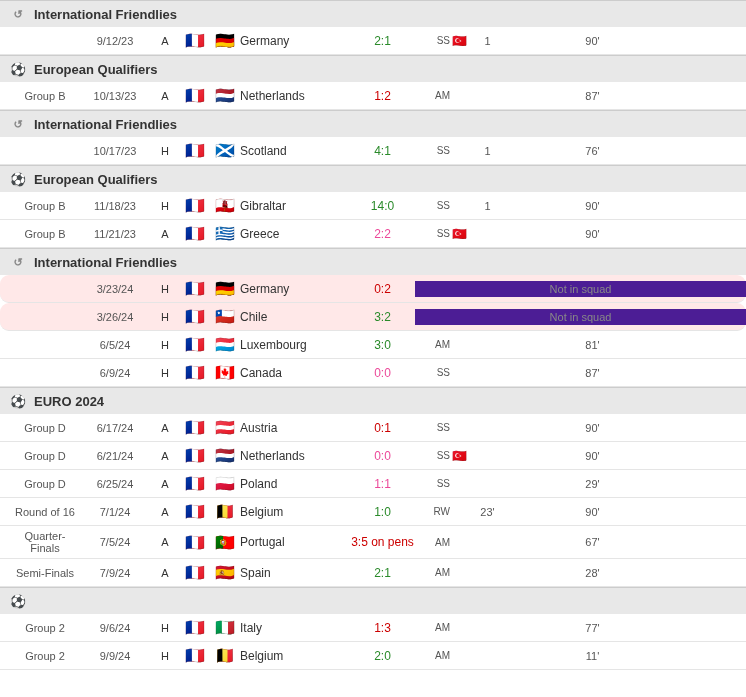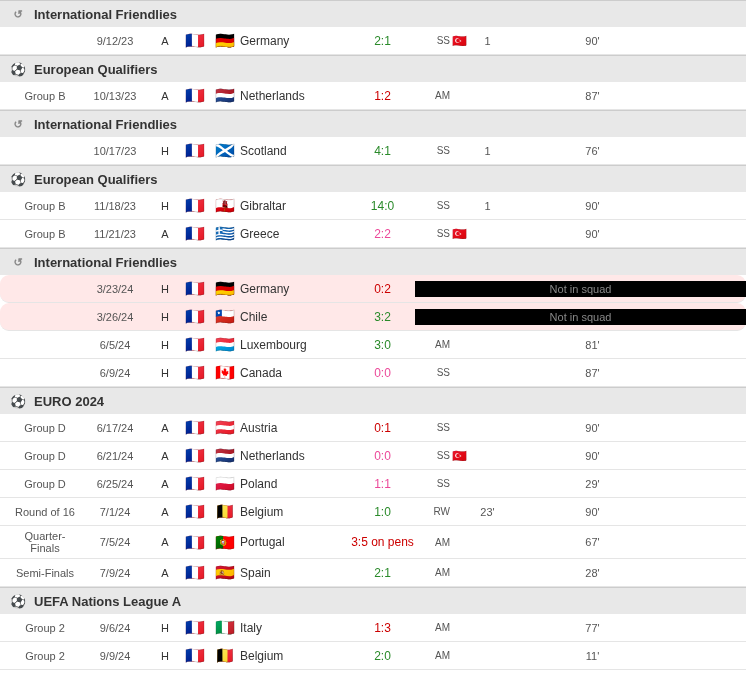--- a/index.html
+++ b/index.html
@@ -40,21 +40,21 @@
     .col-score { width: 65px; text-align: center; font-weight: normal; font-size: 12px; }
     .col-score.win { color: #2a8a2a; }
     .col-score.draw { color: #ec4899; }
     .col-score.loss { color: #cc0000; }
     .col-pos { width: 35px; text-align: right; font-size: 10px; color: #555; }
     .col-card { width: 20px; text-align: center; }
     .col-extra1 { width: 35px; text-align: center; font-size: 11px; color: #555; }
     .col-extra2 { width: 35px; text-align: center; font-size: 11px; color: #555; }
     .col-extra3 { width: 35px; text-align: center; font-size: 11px; color: #555; }
     .col-min { width: 35px; text-align: center; font-size: 11px; color: #555; }
-    .col-not-in-squad { flex: 1; text-align: center; font-size: 11px; color: #888; background: #000000; padding: 2px 4px; }
+    .col-not-in-squad { flex: 1; text-align: center; font-size: 11px; color: #888; background: #4c1d95; padding: 2px 4px; }
   </style>
 </head>
 <body>
 
 <div id="app">
     <div class="section-header">
       <span style="width: 16px; height: 16px; display: inline-flex; align-items: center; justify-content: center; font-size: 13px;">
         <span style="color:#888;font-size:11px;">↺</span>
       </span>
       <span>International Friendlies</span>
@@ -301,21 +301,20 @@
       <div class="col-card"></div>
       <div class="col-extra1"></div>
       <div class="col-extra2"></div>
       <div class="col-extra3"></div>
       <div class="col-min">28'</div>
     </div>
     <div class="section-header">
       <span style="width: 16px; height: 16px; display: inline-flex; align-items: center; justify-content: center; font-size: 13px;">
         <span style="color:#888;">⚽</span>
       </span>
-      <span>UEFA Nations League A</span>
     </div>
     <div class="match-row">
       <div class="col-group">Group 2</div>
       <div class="col-date">9/6/24</div>
       <div class="col-ha">H</div>
       <div class="col-flag1" style="font-size: 16px;">🇫🇷</div>
       <div class="col-flag2" style="font-size: 16px;">🇮🇹</div>
       <div class="col-opponent">Italy</div>
       <div class="col-score loss">1:3</div>
       <div class="col-pos">AM</div>

